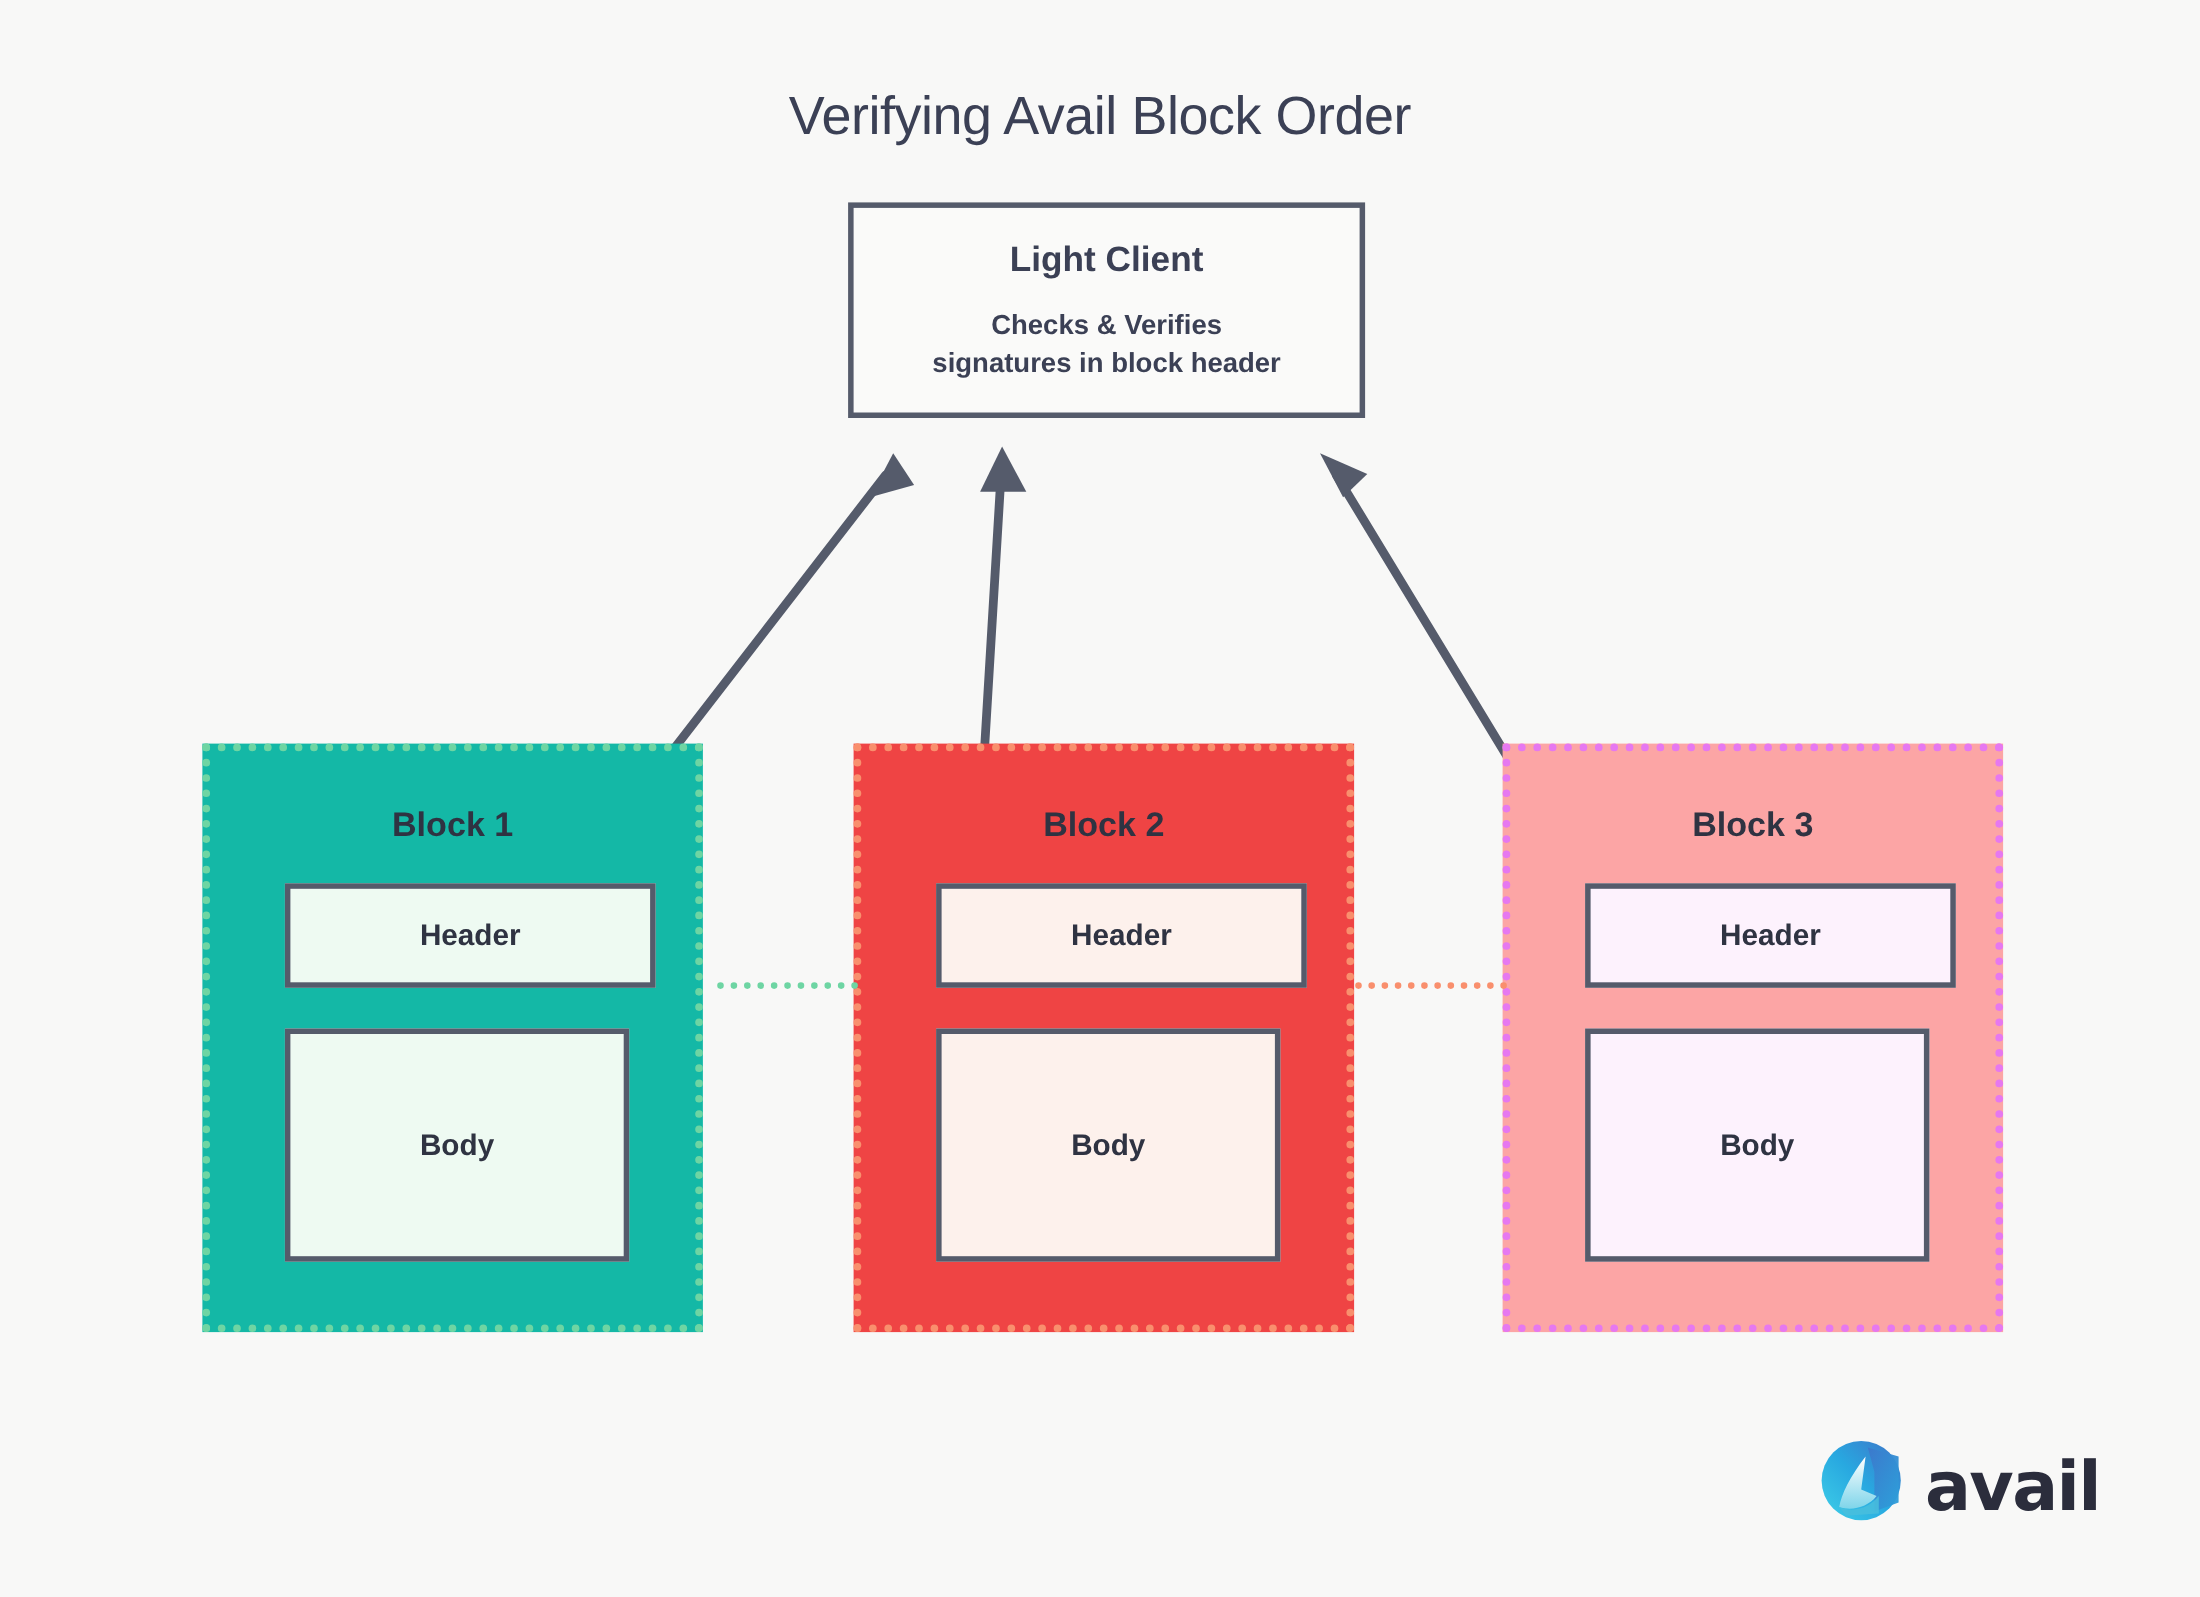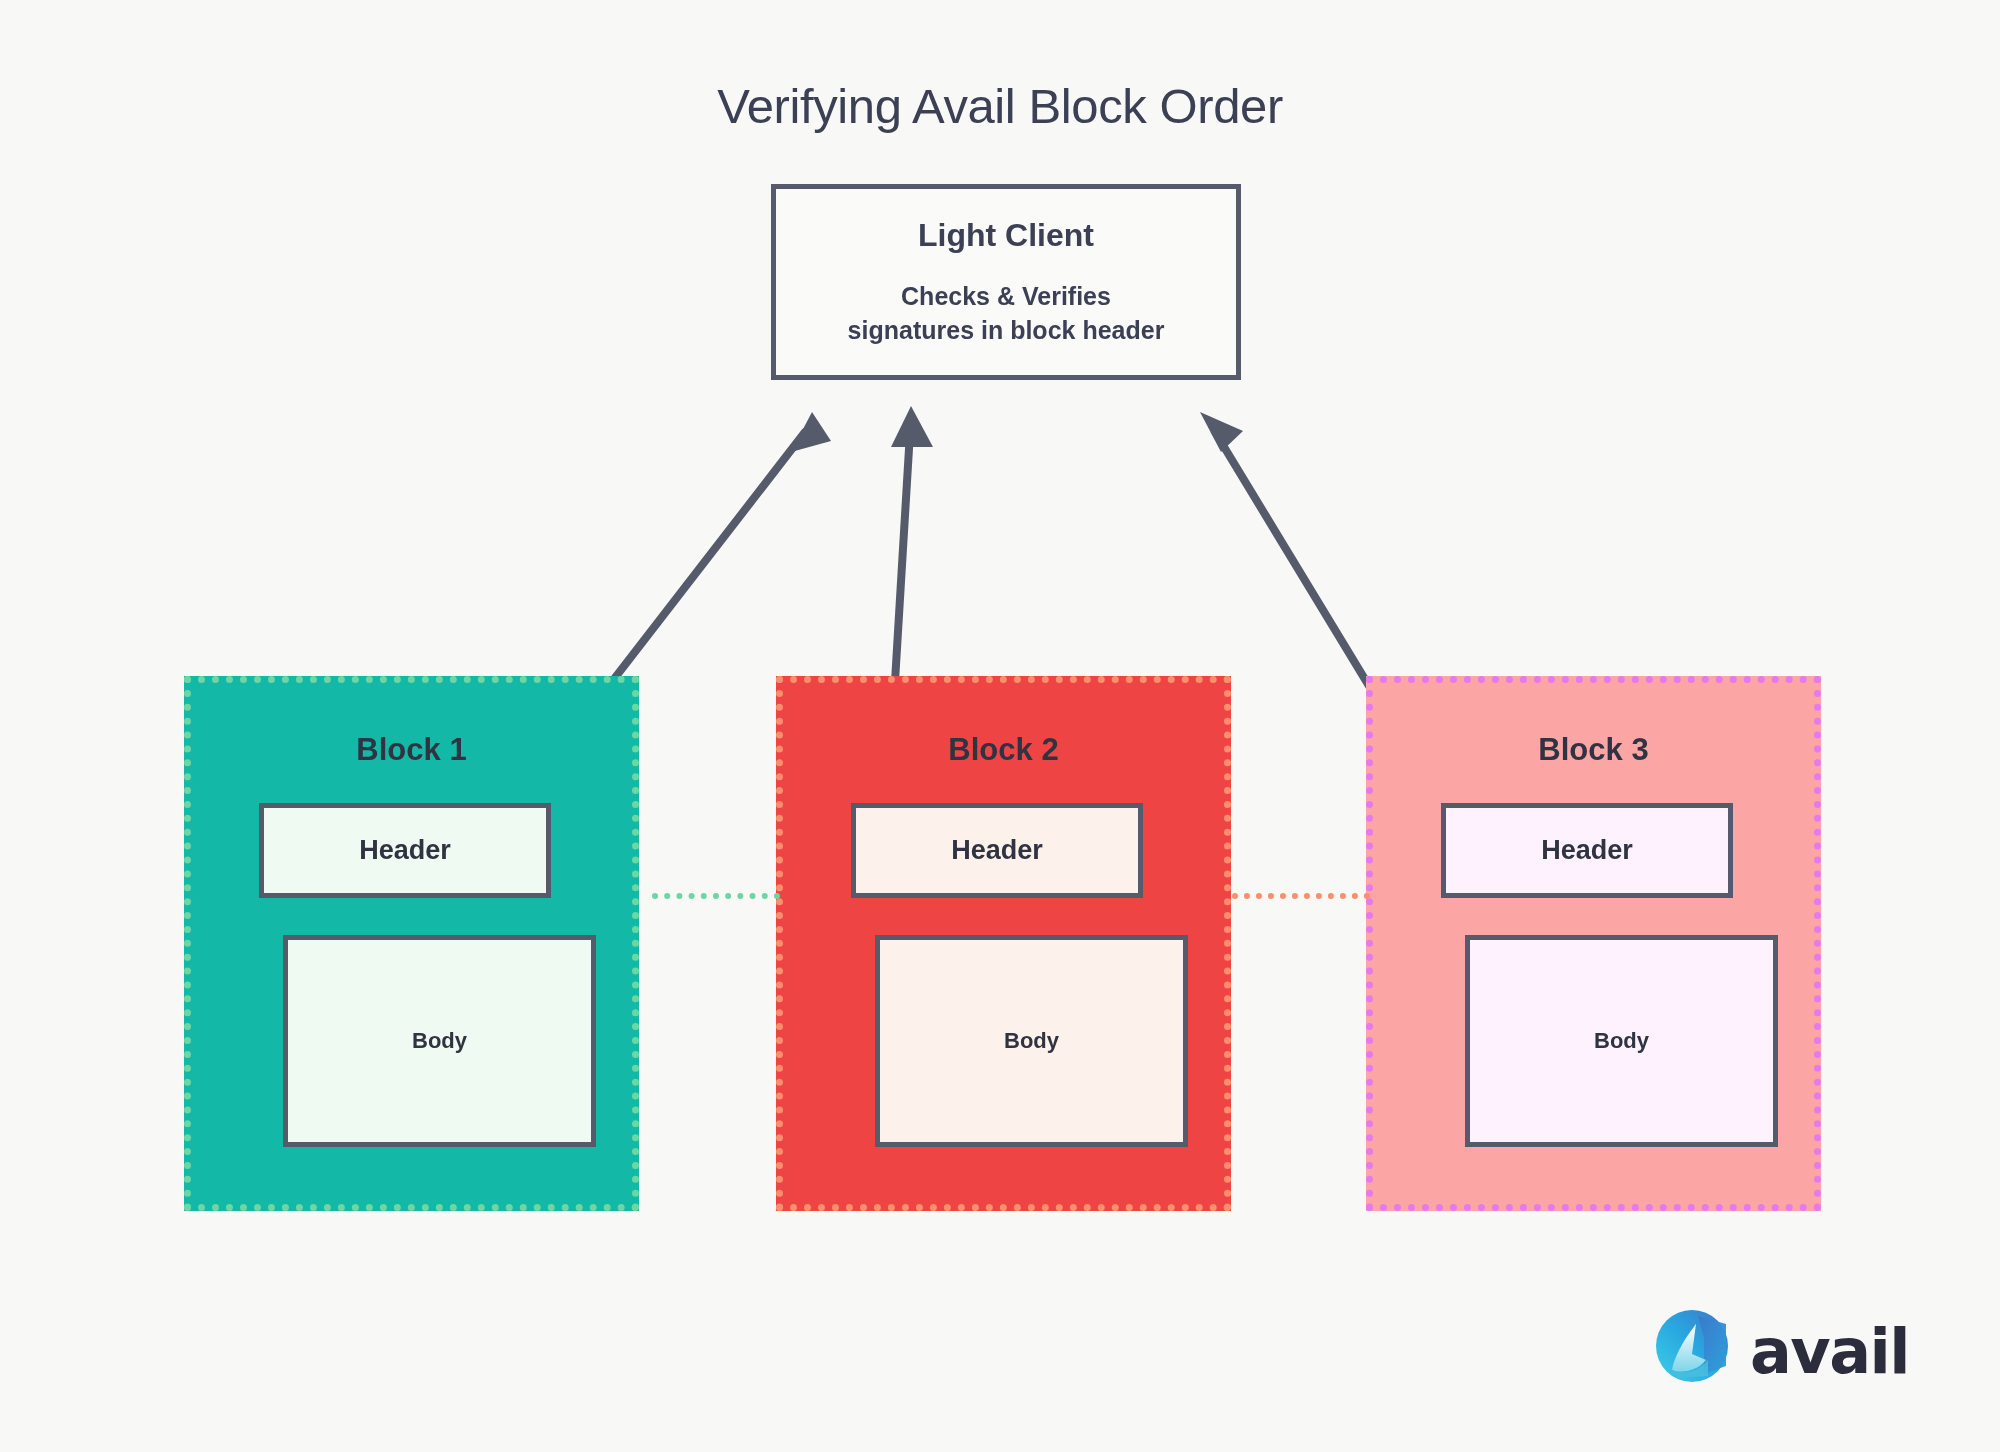--- a/index.html
+++ b/index.html
@@ -90,21 +90,21 @@
     text-align: center;
     font-size: 31px;
     font-weight: bold;
     color: #2f3342;
   }
 
   .header-box {
     position: absolute;
     left: 68px;
     top: 120px;
-    width: 292px;
+    width: 337px;
     height: 95px;
     border: 5px solid #555b6b;
     box-sizing: border-box;
     display: flex;
     align-items: center;
     justify-content: center;
     font-size: 27px;
     font-weight: bold;
     color: #2f3342;
   }
@@ -112,24 +112,23 @@
     position: absolute;
     left: 68px;
     top: 252px;
     width: 313px;
     height: 212px;
     border: 5px solid #555b6b;
     box-sizing: border-box;
     display: flex;
     align-items: center;
     justify-content: center;
-    font-size: 22px;
+    font-size: 27px;
     font-weight: bold;
     color: #2f3342;
-    margin-left: 24px;
   }
   #block-container-1 .header-box,
   #block-container-1 .body-box { background: #eefaf2; }
   #block-container-2 .header-box,
   #block-container-2 .body-box { background: #fdf1ec; }
   #block-container-3 .header-box,
   #block-container-3 .body-box { background: #fdf2fd; }
 
   
   .block-connector {

